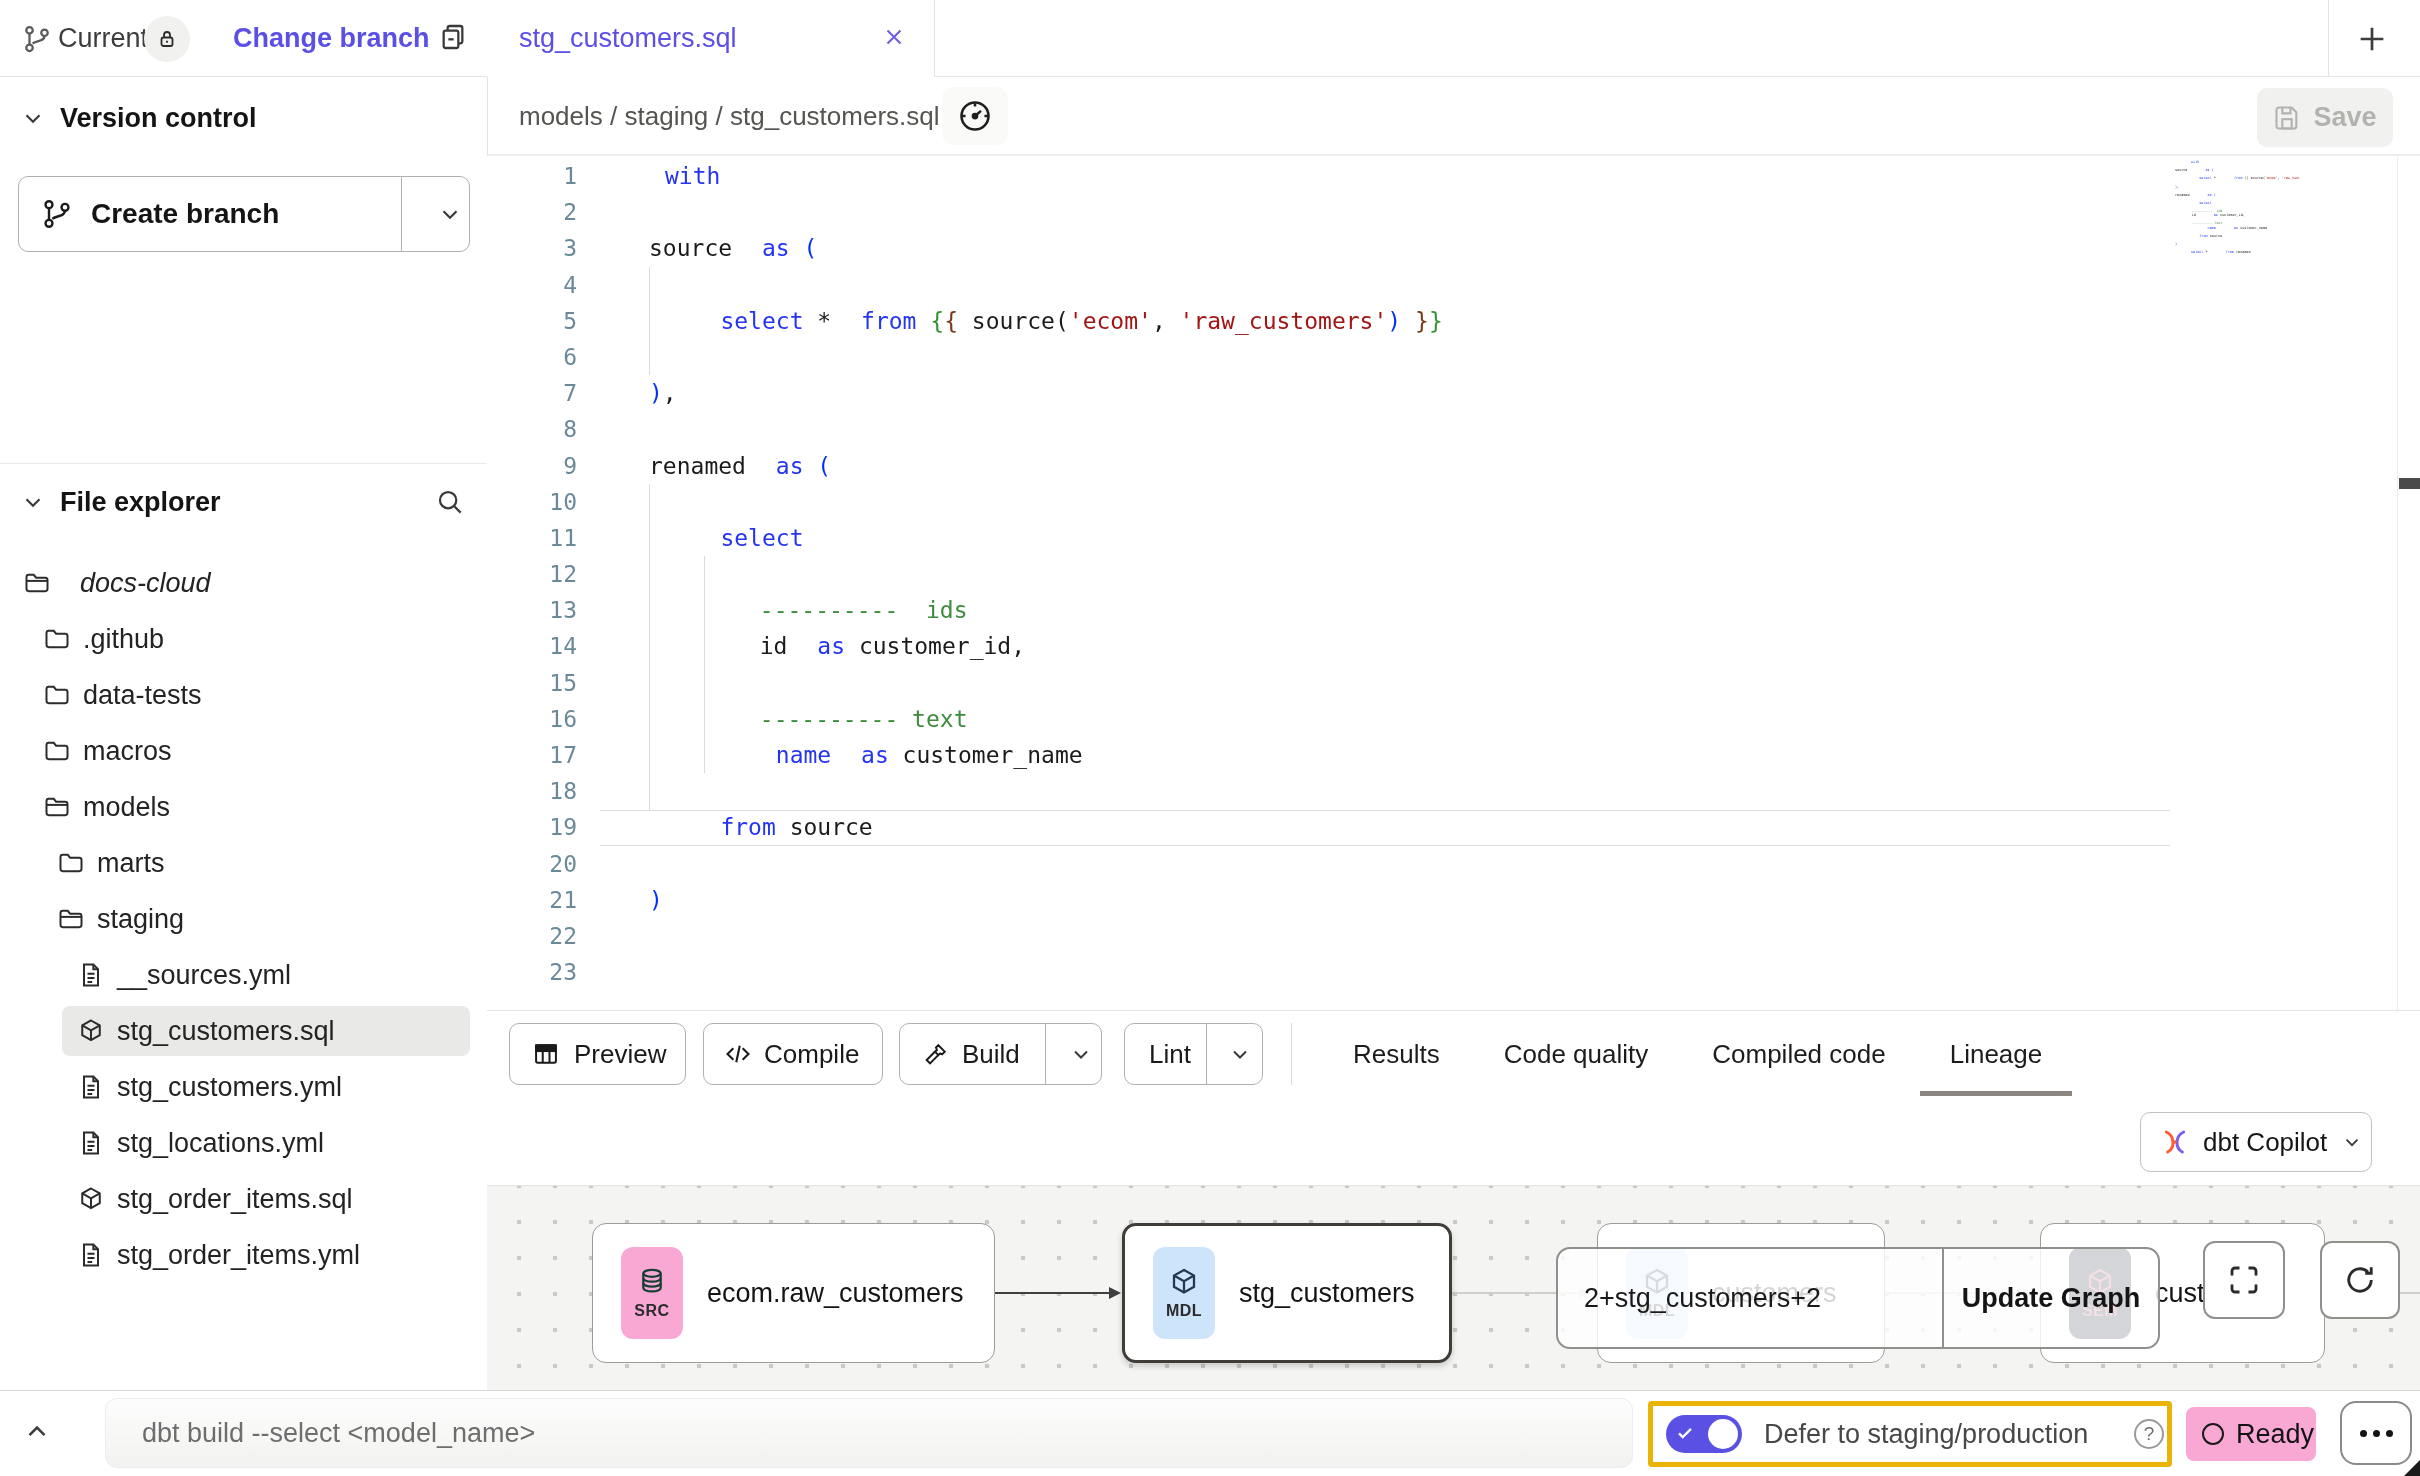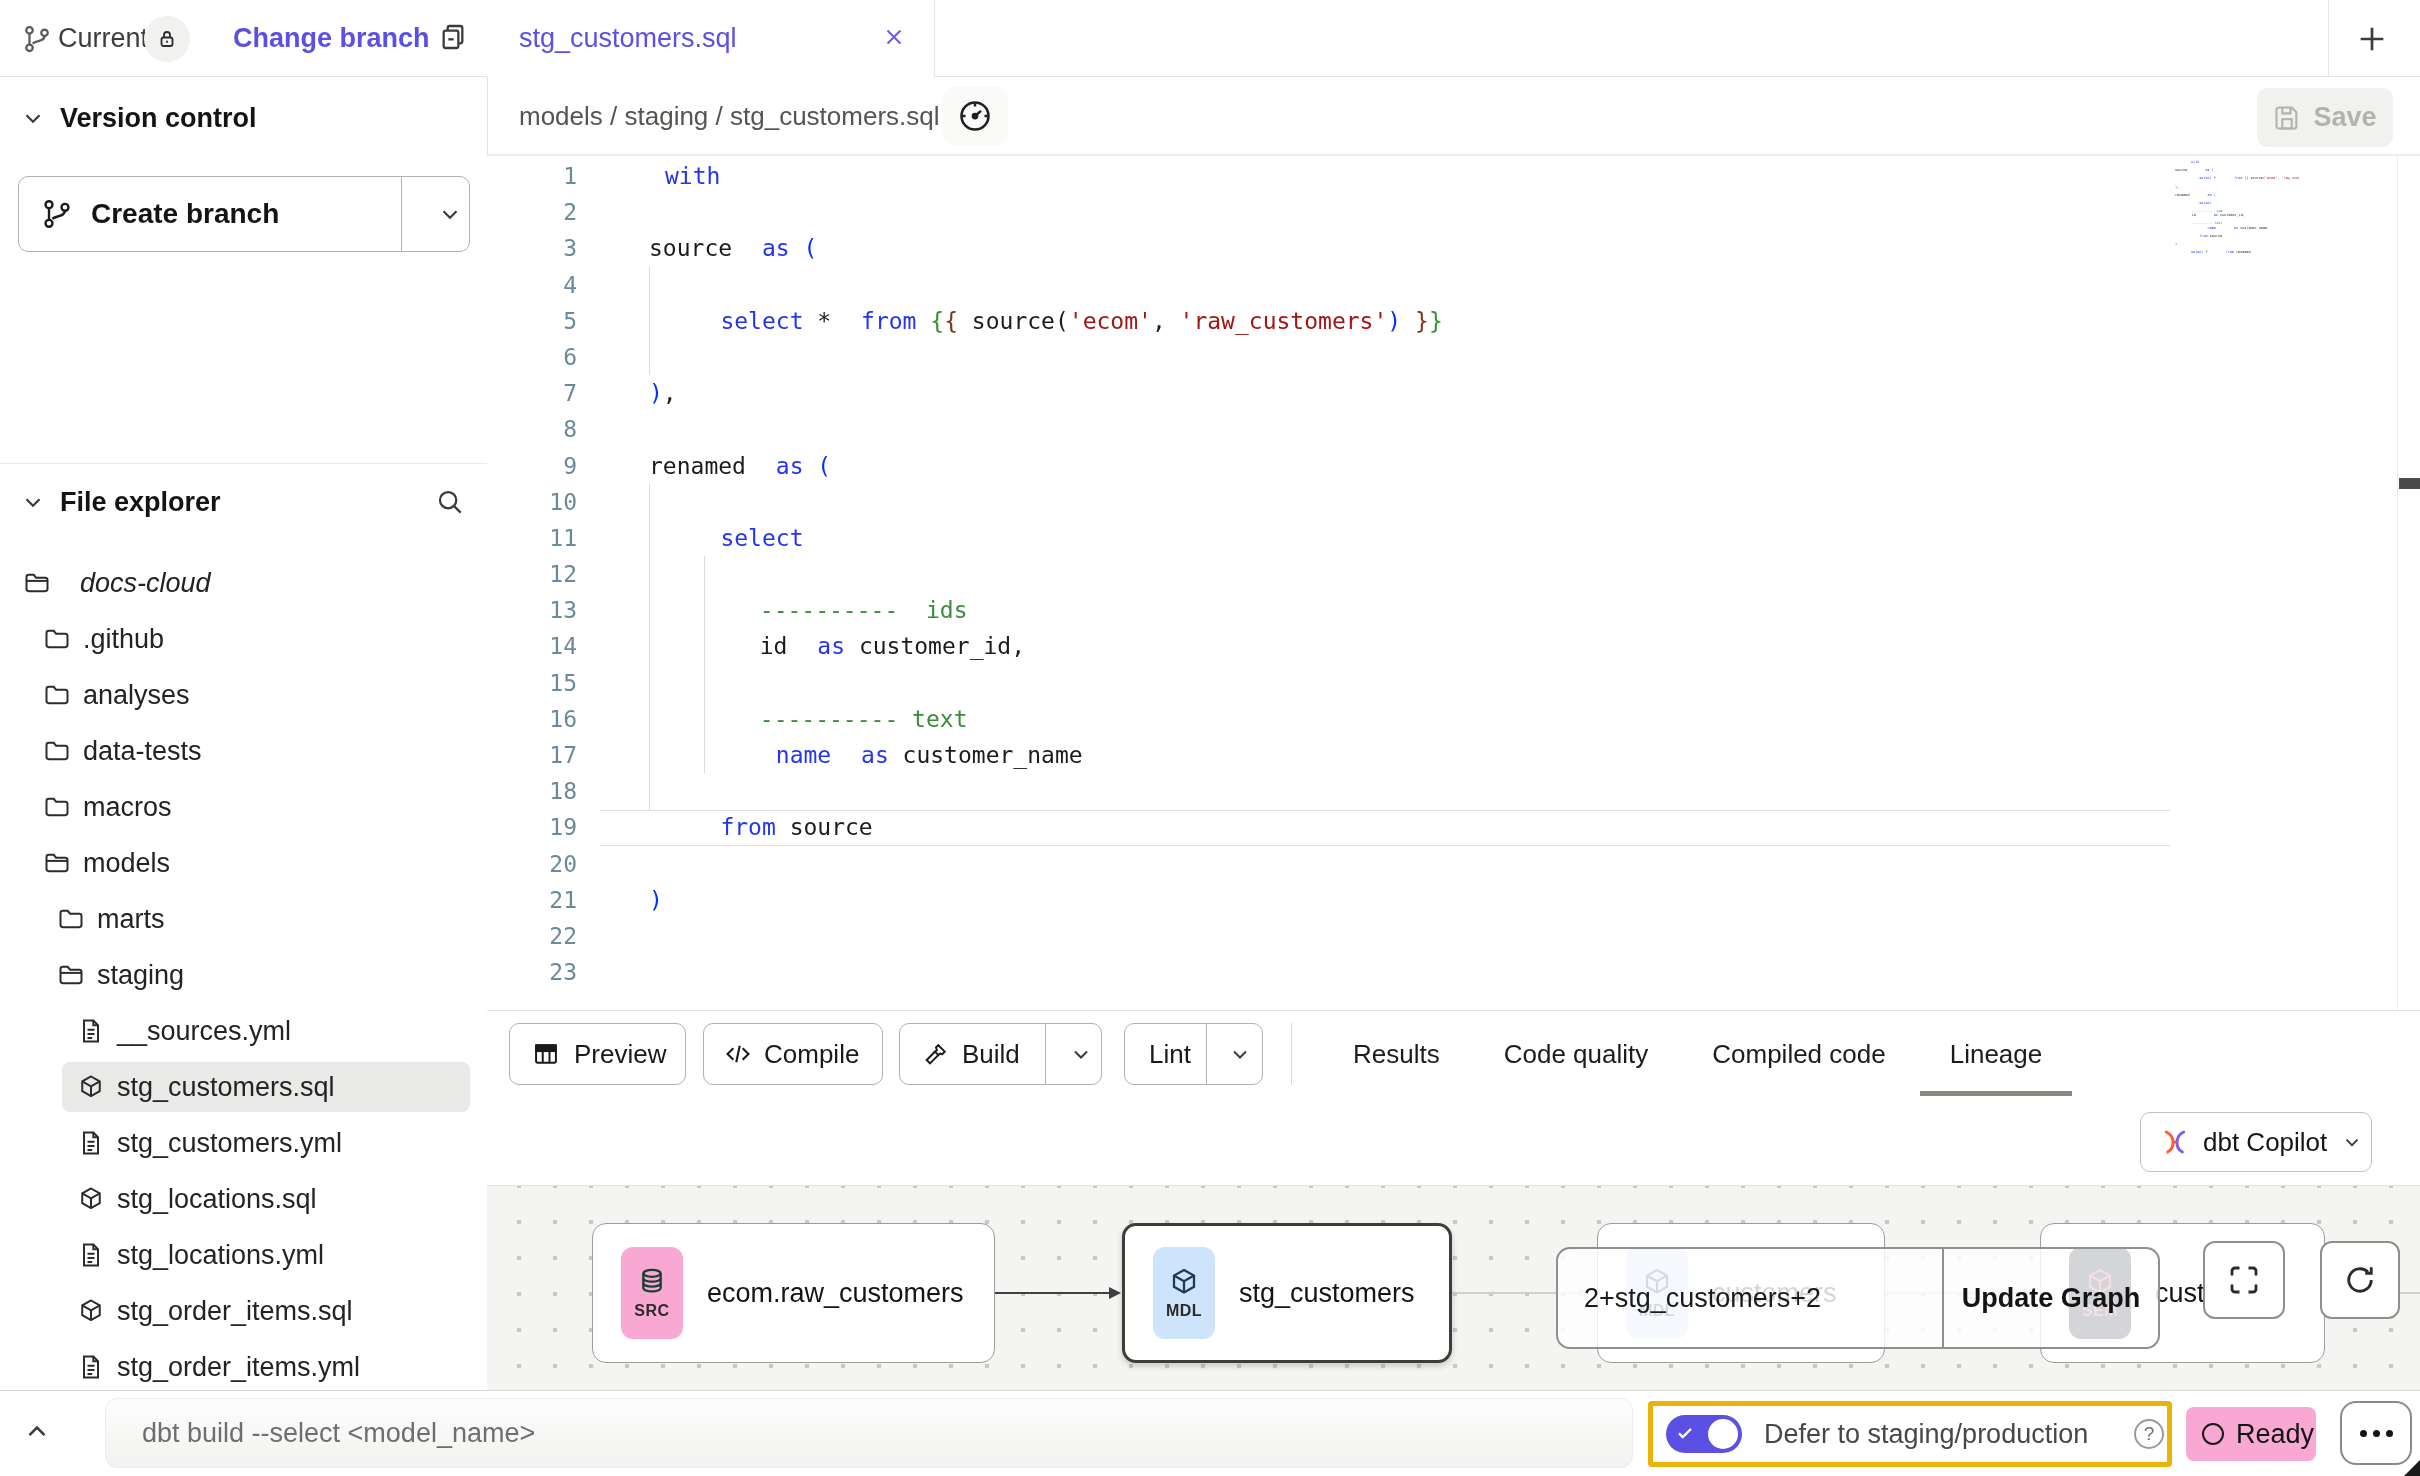--- a/index.html
+++ b/index.html
@@ -256,28 +256,20 @@
             </svg>
           </span>
           <span class="tree-label" style="left: 83px;">.github</span>
         </div>
         <div class="tree-row">
           <span class="tree-icon" style="left: 43px;">
             <svg width="28" height="28" viewBox="0 0 24 24" fill="none" stroke="#2b2b2b" stroke-width="1.7">
               <path d="M3 7c0-1.1.9-2 2-2h4.2l2 2.4H19c1.1 0 2 .9 2 2V17c0 1.1-.9 2-2 2H5c-1.1 0-2-.9-2-2z"></path>
             </svg>
           </span>
-          <span class="tree-label" style="left: 83px;">analyses</span>
-        </div>
-        <div class="tree-row">
-          <span class="tree-icon" style="left: 43px;">
-            <svg width="28" height="28" viewBox="0 0 24 24" fill="none" stroke="#2b2b2b" stroke-width="1.7">
-              <path d="M3 7c0-1.1.9-2 2-2h4.2l2 2.4H19c1.1 0 2 .9 2 2V17c0 1.1-.9 2-2 2H5c-1.1 0-2-.9-2-2z"></path>
-            </svg>
-          </span>
           <span class="tree-label" style="left: 83px;">data-tests</span>
         </div>
         <div class="tree-row">
           <span class="tree-icon" style="left: 43px;">
             <svg width="28" height="28" viewBox="0 0 24 24" fill="none" stroke="#2b2b2b" stroke-width="1.7">
               <path d="M3 7c0-1.1.9-2 2-2h4.2l2 2.4H19c1.1 0 2 .9 2 2V17c0 1.1-.9 2-2 2H5c-1.1 0-2-.9-2-2z"></path>
             </svg>
           </span>
           <span class="tree-label" style="left: 83px;">macros</span>
         </div>
@@ -327,29 +319,20 @@
           <span class="tree-label" style="left: 117px;">stg_customers.sql</span>
         </div>
         <div class="tree-row">
           <span class="tree-icon" style="left: 77px;">
             <svg width="28" height="28" viewBox="0 0 24 24" fill="none" stroke="#2b2b2b" stroke-width="1.7">
               <path d="M6 3h8l4 4v14H6z"></path>
               <path d="M14 3v4h4M9 11h6M9 14.5h6M9 18h4"></path>
             </svg>
           </span>
           <span class="tree-label" style="left: 117px;">stg_customers.yml</span>
-        </div>
-        <div class="tree-row">
-          <span class="tree-icon" style="left: 77px;">
-            <svg width="28" height="28" viewBox="0 0 24 24" fill="none" stroke="#2b2b2b" stroke-width="1.7">
-              <path d="M12 3l7.5 4.2v8.4L12 19.8l-7.5-4.2V7.2z"></path>
-              <path d="M4.5 7.2L12 11.4l7.5-4.2M12 11.4v8.4"></path>
-            </svg>
-          </span>
-          <span class="tree-label" style="left: 117px;">stg_locations.sql</span>
         </div>
         <div class="tree-row">
           <span class="tree-icon" style="left: 77px;">
             <svg width="28" height="28" viewBox="0 0 24 24" fill="none" stroke="#2b2b2b" stroke-width="1.7">
               <path d="M6 3h8l4 4v14H6z"></path>
               <path d="M14 3v4h4M9 11h6M9 14.5h6M9 18h4"></path>
             </svg>
           </span>
           <span class="tree-label" style="left: 117px;">stg_locations.yml</span>
         </div>

